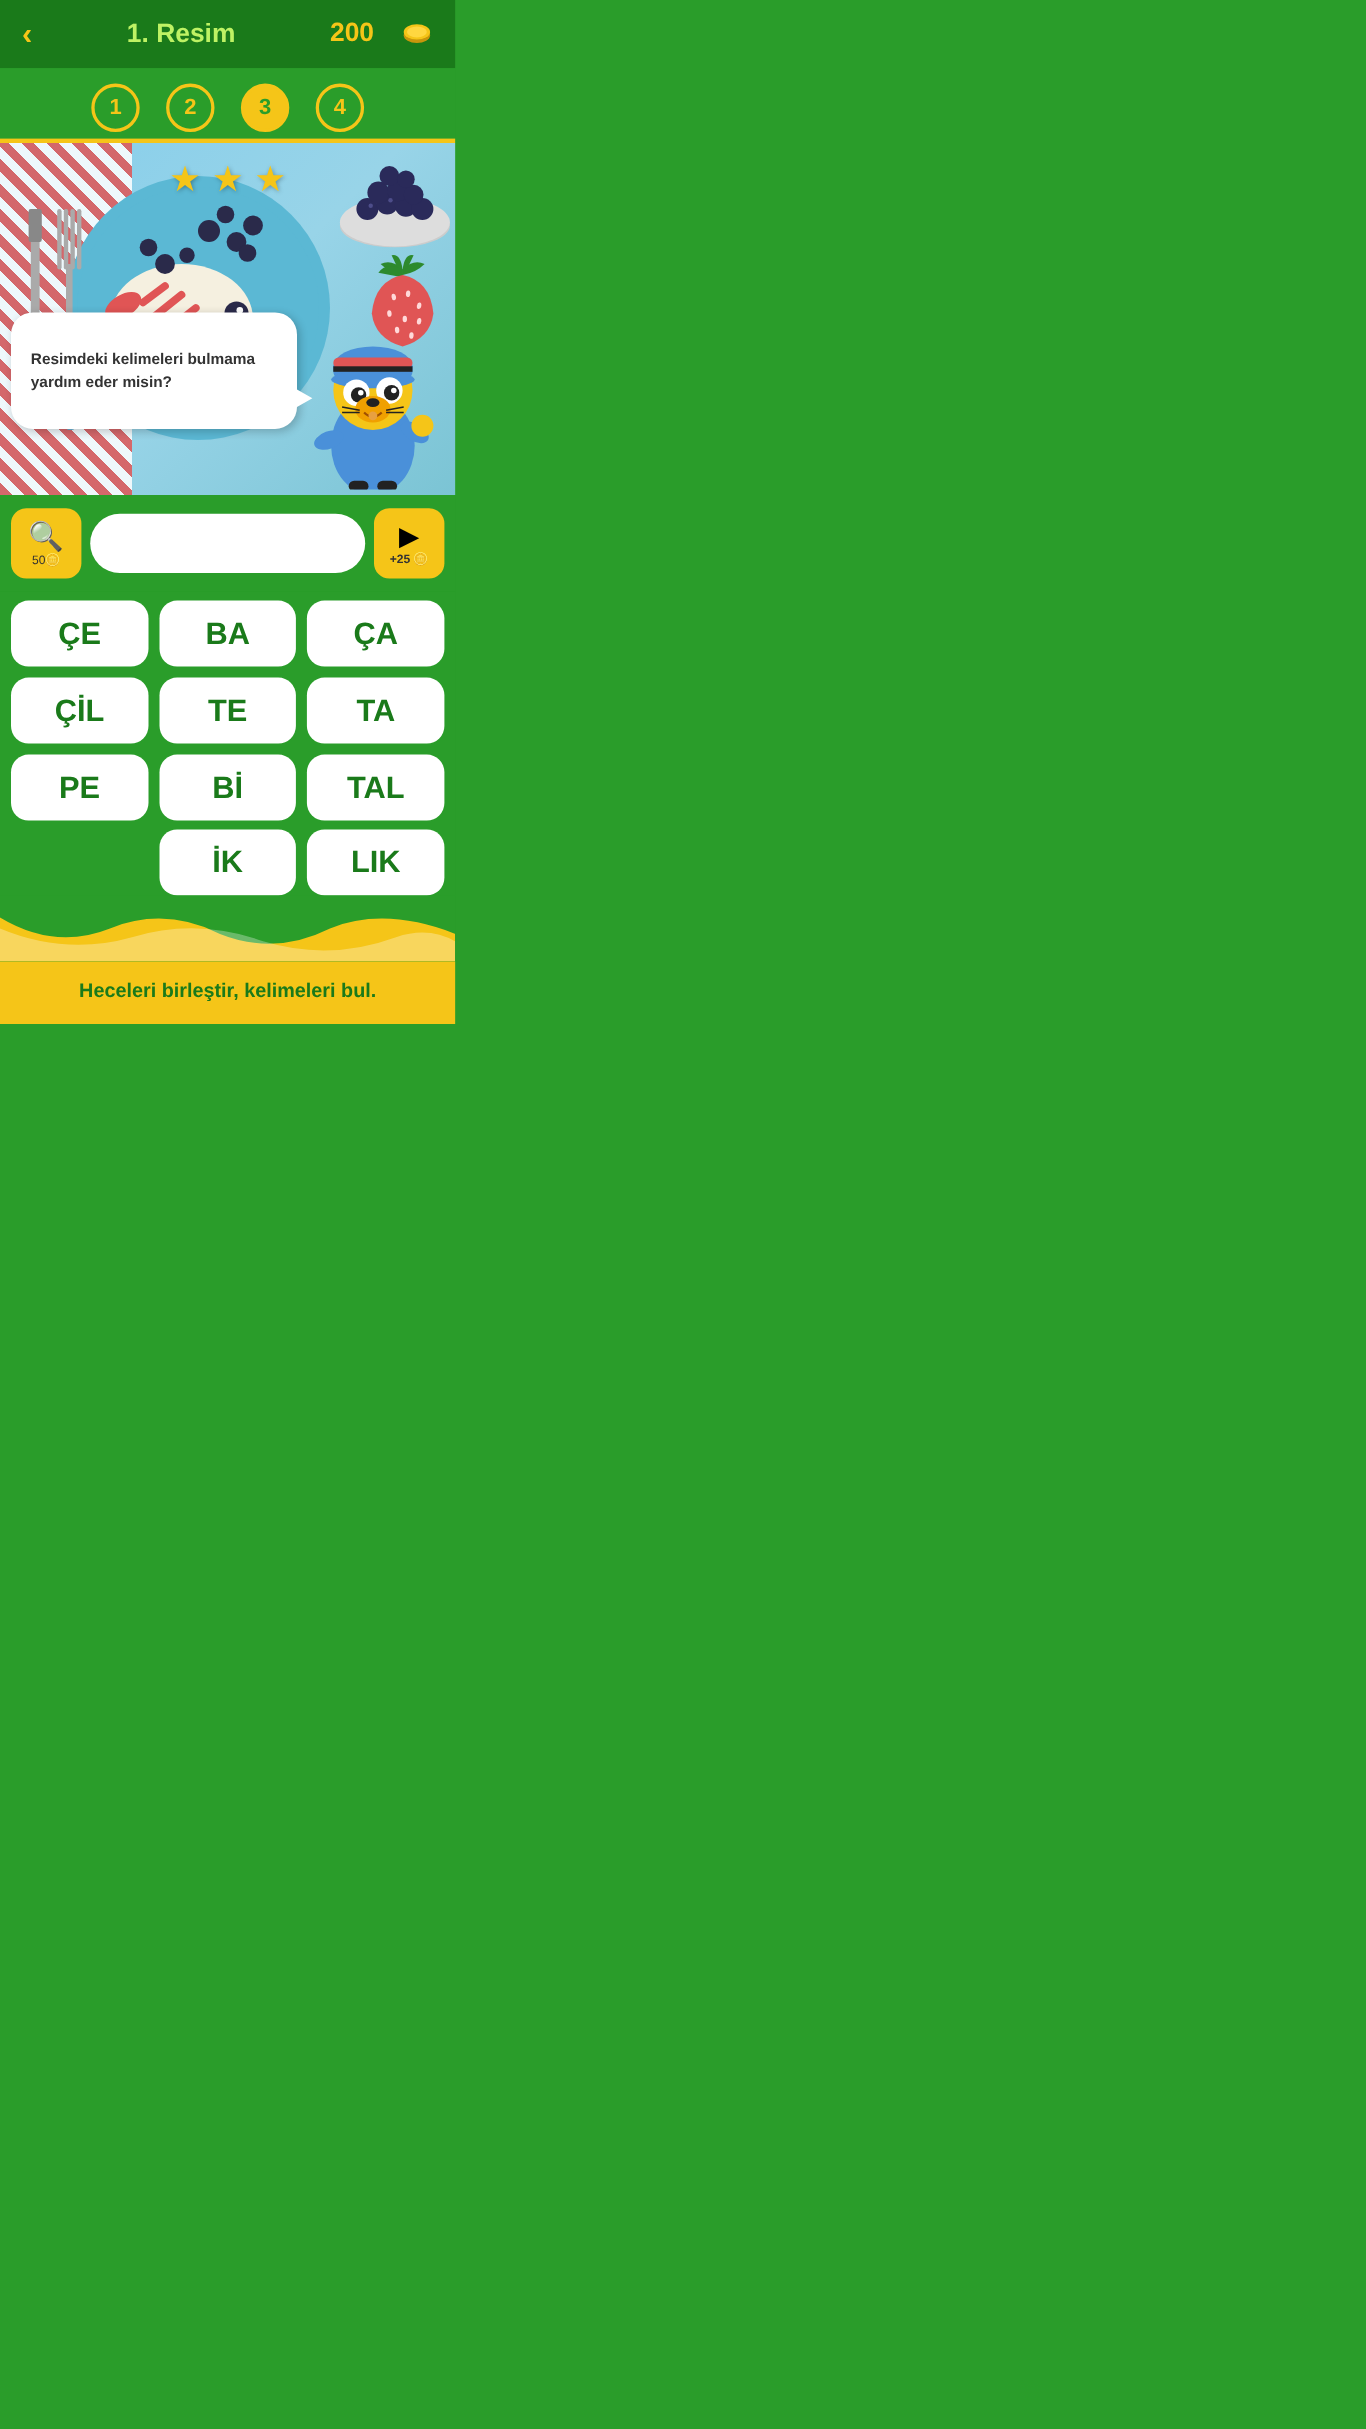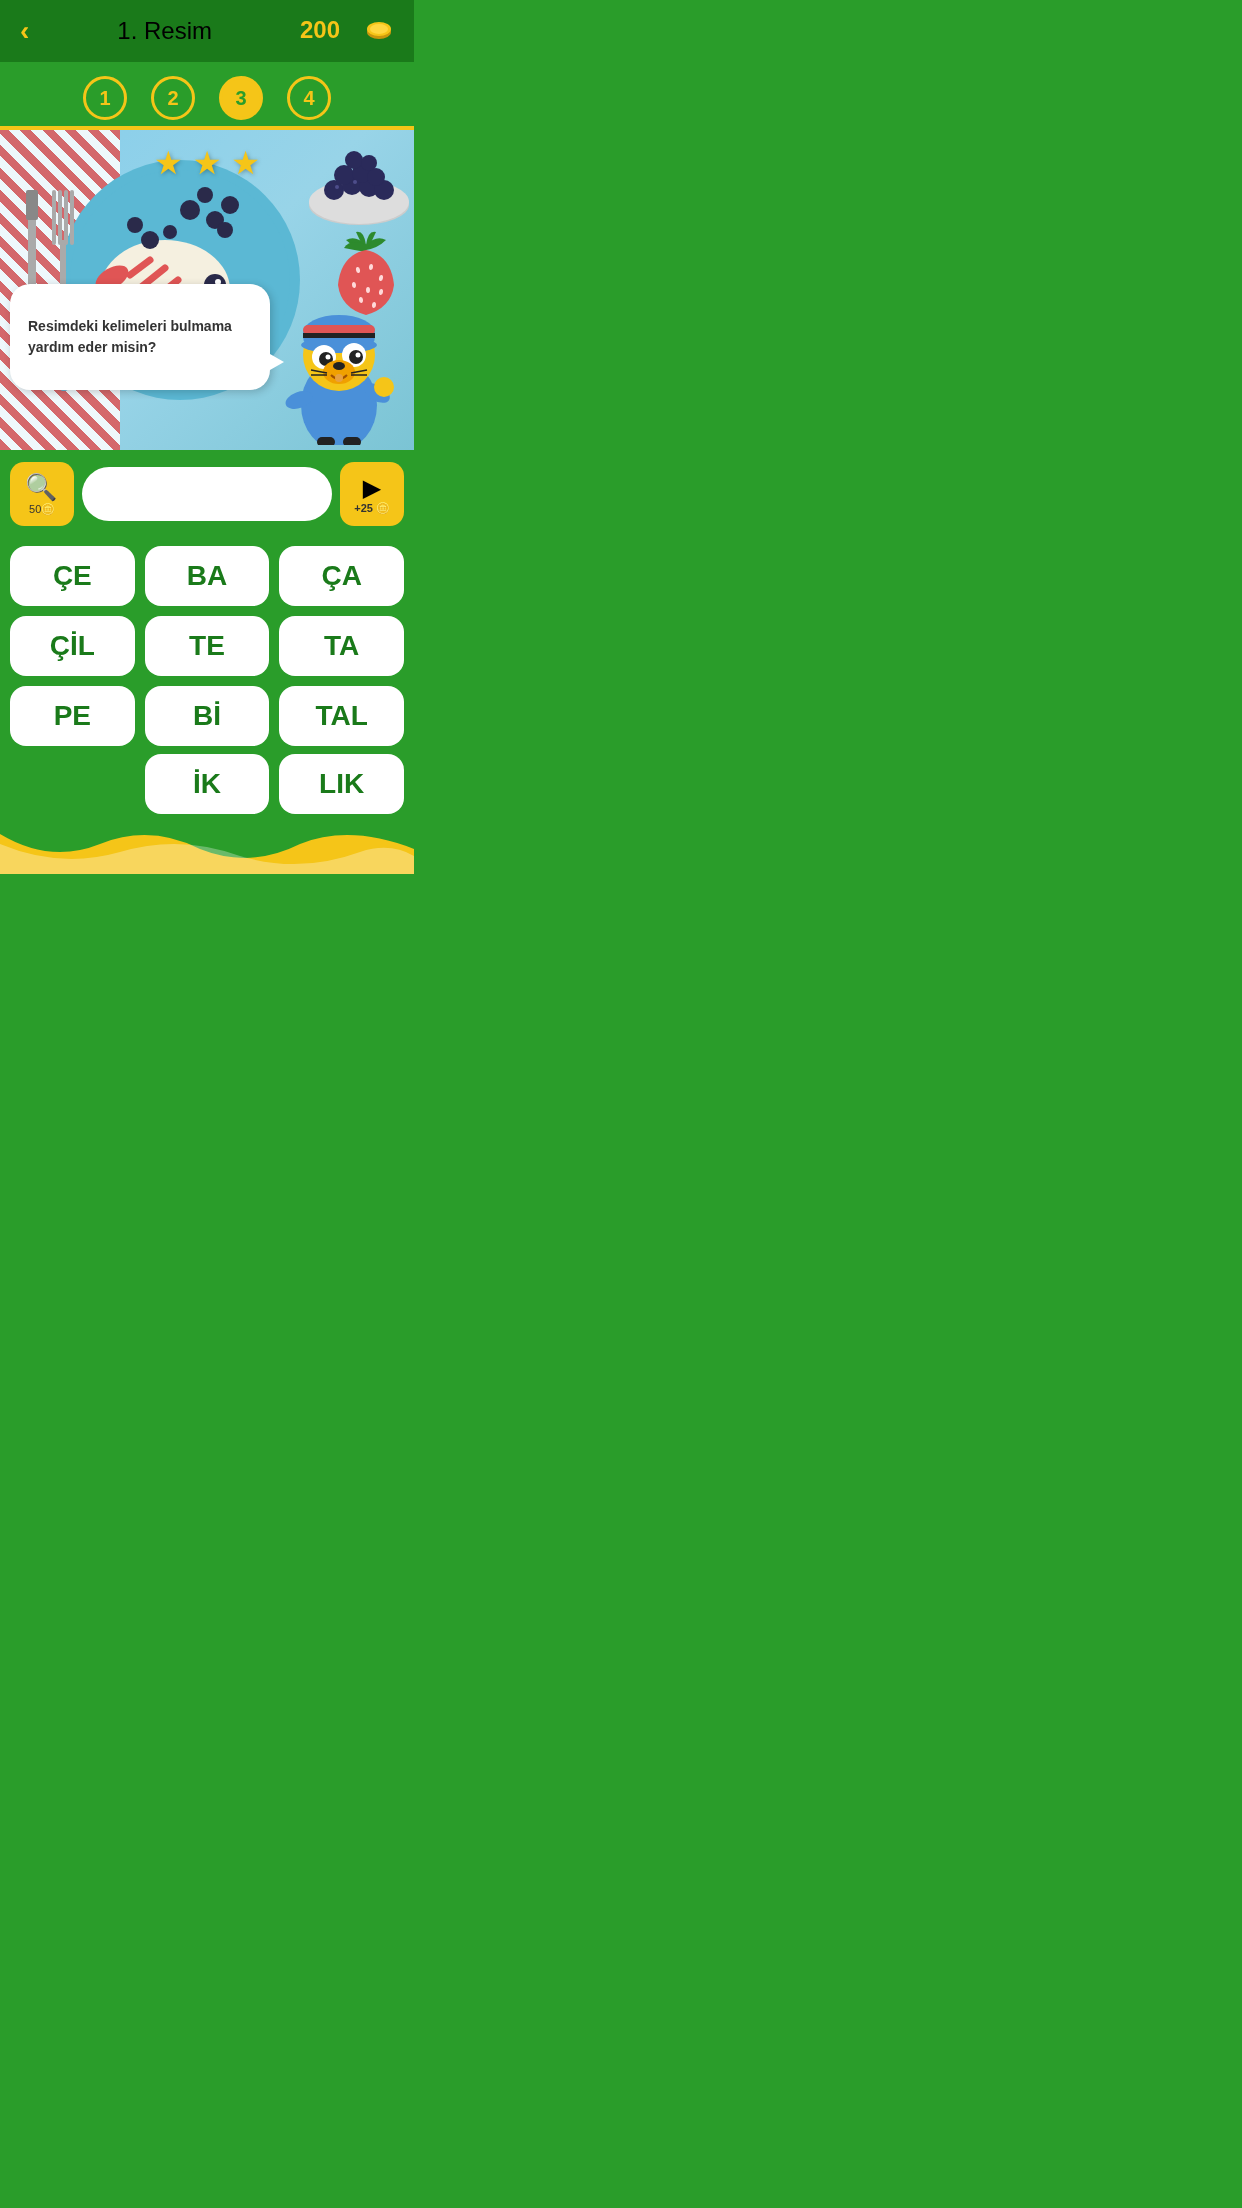--- a/index.html
+++ b/index.html
@@ -24,23 +24,23 @@
       height: 62px;
     }
     .back-btn {
       color: #f5c518;
       font-size: 28px;
       font-weight: bold;
       cursor: pointer;
       line-height: 1;
     }
     .header-title {
-      color: #000000;
+      color: #bef264;
       font-size: 24px;
-      font-weight: normal;
+      font-weight: bold;
     }
     .coins-display {
       display: flex;
       align-items: flex-start;
       gap: 24px;
       color: #f5c518;
       font-size: 24px;
       font-weight: bold;
     }
     .coin-icon {
@@ -526,13 +526,16 @@
   </div>
 </div>
 
 <div class="bottom-section">
   <div class="wave-container">
     <svg viewBox="0 0 414 60" xmlns="http://www.w3.org/2000/svg" preserveAspectRatio="none" width="414" height="60">
       <path d="M0,20 Q50,50 100,30 Q150,10 200,35 Q250,55 300,30 Q350,10 414,35 L414,60 L0,60 Z" fill="#f5c518"></path>
       <path d="M0,30 Q60,55 120,38 Q180,20 240,42 Q300,60 360,38 Q390,28 414,42 L414,60 L0,60 Z" fill="white" opacity="0.3"></path>
     </svg>
   </div>
+  <div class="footer-yellow">
+    <span class="footer-text">Heceleri birleştir, kelimeleri bul.</span>
+  </div>
 </div>
 
 </body></html>

